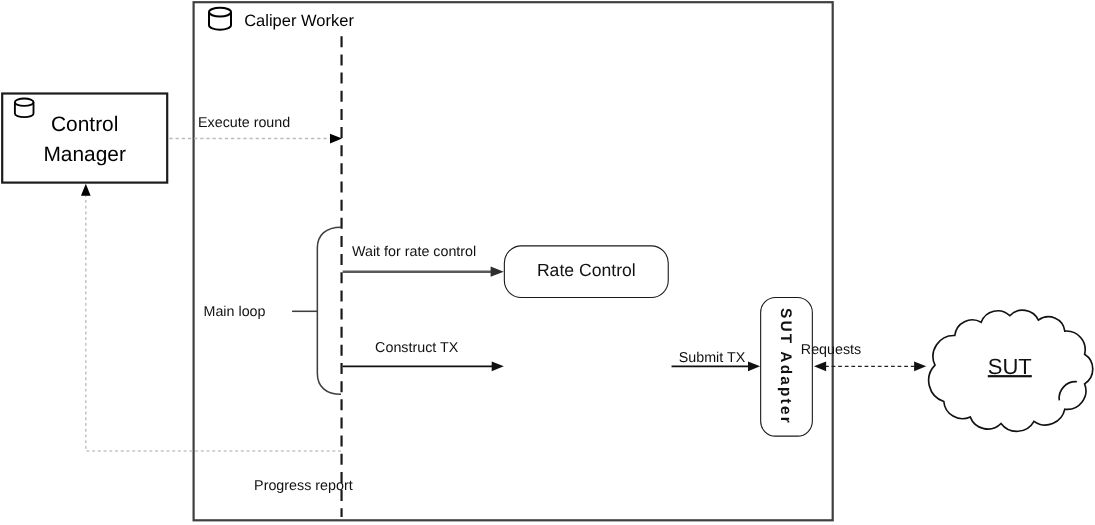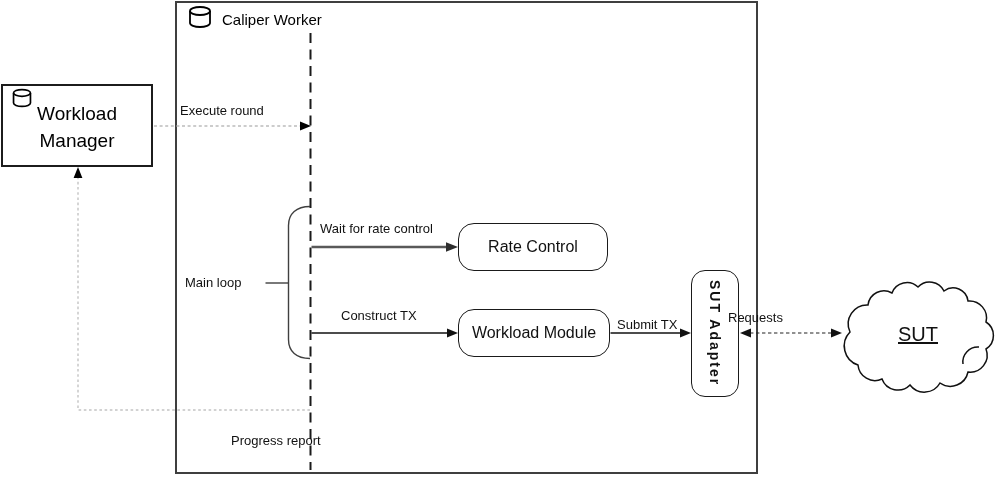--- a/index.html
+++ b/index.html
@@ -96,34 +96,31 @@
     <span>
       <svg width="26" height="26" viewBox="0 0 26 26">
         <path d="M3,7 a10,4 0 0 1 20,0 v12 a10,4 0 0 1 -20,0 z" fill="#fff" stroke="#000" stroke-width="1.8"></path>
         <path d="M3,7 a10,4 0 0 0 20,0" fill="none" stroke="#000" stroke-width="1.8"></path>
       </svg>
     </span>
     <span class="title">Caliper Worker</span>
   </div>
 
   <div class="abs manager-box">
-    <div class="title">Workload Manager</div>
+    <div class="title">Control Manager</div>
   </div>
   <span class="abs mgr-cyl">
     <svg width="22" height="24" viewBox="0 0 26 26">
       <path d="M3,7 a10,4 0 0 1 20,0 v12 a10,4 0 0 1 -20,0 z" fill="#fff" stroke="#000" stroke-width="2"></path>
       <path d="M3,7 a10,4 0 0 0 20,0" fill="none" stroke="#000" stroke-width="2"></path>
     </svg>
   </span>
 
   <div class="abs node node-rate">
     <span>Rate Control</span>
-  </div>
-  <div class="abs node node-workload">
-    <span>Workload Module</span>
   </div>
   <div class="abs node node-adapter">
     <span class="vtext">SUT Adapter</span>
   </div>
   <div class="abs sut-label">SUT</div>
 
   <div class="abs lab lab-execute">Execute round</div>
   <div class="abs lab lab-mainloop">Main loop</div>
   <div class="abs lab lab-wait">Wait for rate control</div>
   <div class="abs lab lab-construct">Construct TX</div>

